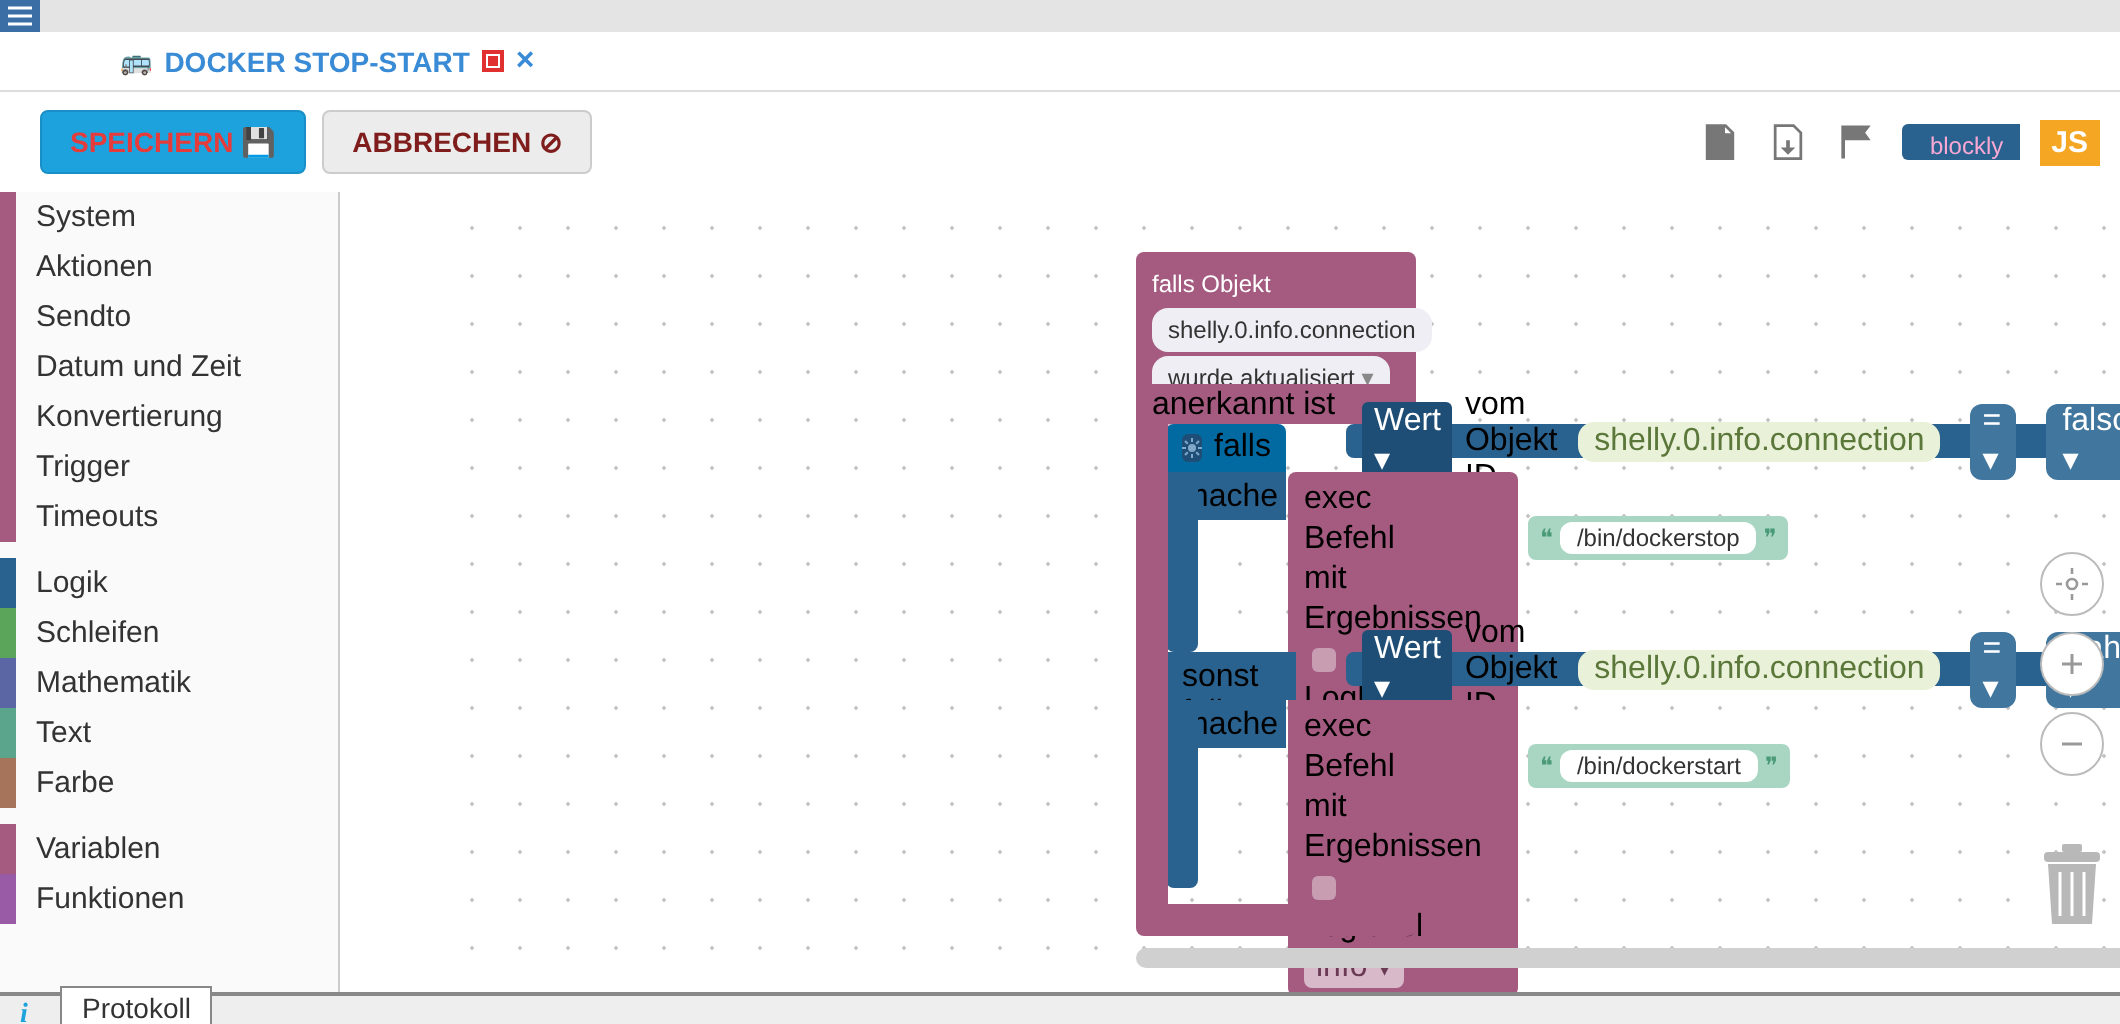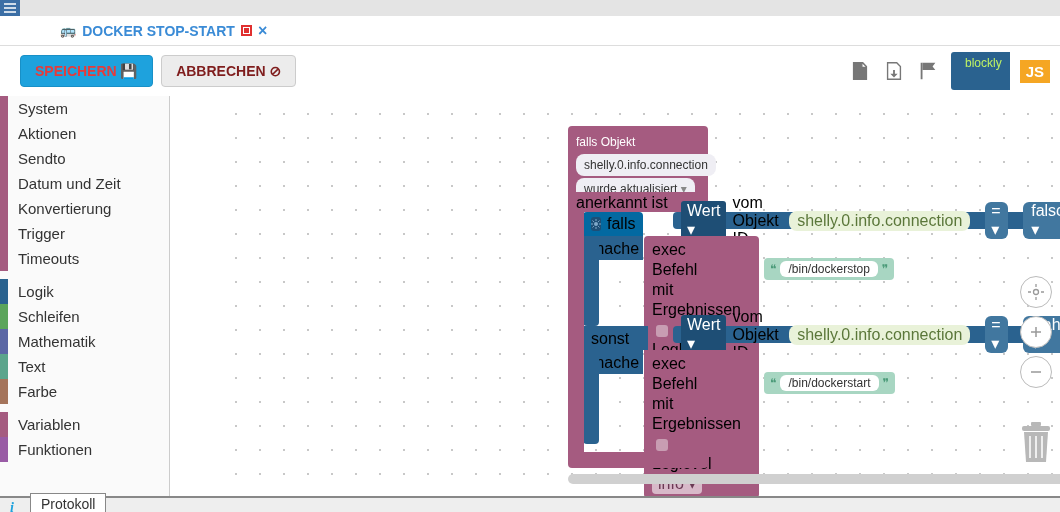--- a/index.html
+++ b/index.html
@@ -18,21 +18,21 @@
   .tab .rec::after { content:""; width:5px; height:5px; background:#e03030; }
   .tab .close { color:#3a8bd6; font-size:16px; cursor:pointer; }
 
   
   .toolbar { position:absolute; top:46px; left:0; right:0; height:50px; background:#fff; display:flex; align-items:center; padding:0 10px 0 20px; }
   .btn { height:32px; padding:0 14px; border-radius:4px; font-size:14px; font-weight:bold; display:inline-flex; align-items:center; gap:4px; cursor:pointer; }
   .btn-save { background:#1ea2dd; color:#e63b3b; border:1px solid #1890c7; }
   .btn-cancel { background:#ececec; color:#7f1d1d; border:1px solid #ccc; margin-left:8px; }
   .toolbar-right { margin-left:auto; display:flex; align-items:center; gap:12px; }
   .tb-icon { width:22px; height:22px; color:#777; cursor:pointer; }
-  .blockly-badge { background:#2a628f; color:#bef264; font-size:12px; padding:4px 8px 20px 14px; border-radius:3px 0 0 3px; position:relative; }
+  .blockly-badge { background:#2a628f; color:#f9a8d4; font-size:12px; padding:4px 8px 0 14px; border-radius:3px 0 0 3px; position:relative; }
   .blockly-badge::before { content:""; position:absolute; left:-6px; top:50%; transform:translateY(-50%); width:0; height:0; border:6px solid transparent; border-right-color:#2a628f; }
   .js-badge { background:#f5a623; color:#fff; font-weight:bold; font-size:15px; padding:3px 6px; margin-left:-2px; }
 
   
   .main { position:absolute; top:96px; left:0; right:0; bottom:16px; display:flex;gap:48px; }
 
   
   .cats { width:170px; background:#fafafa; border-right:1px solid #ccc; overflow:auto; }
   .cat { display:flex; align-items:center; height:25px; cursor:pointer; }
   .cat-bar { width:8px; height:25px; margin-right:10px; }

